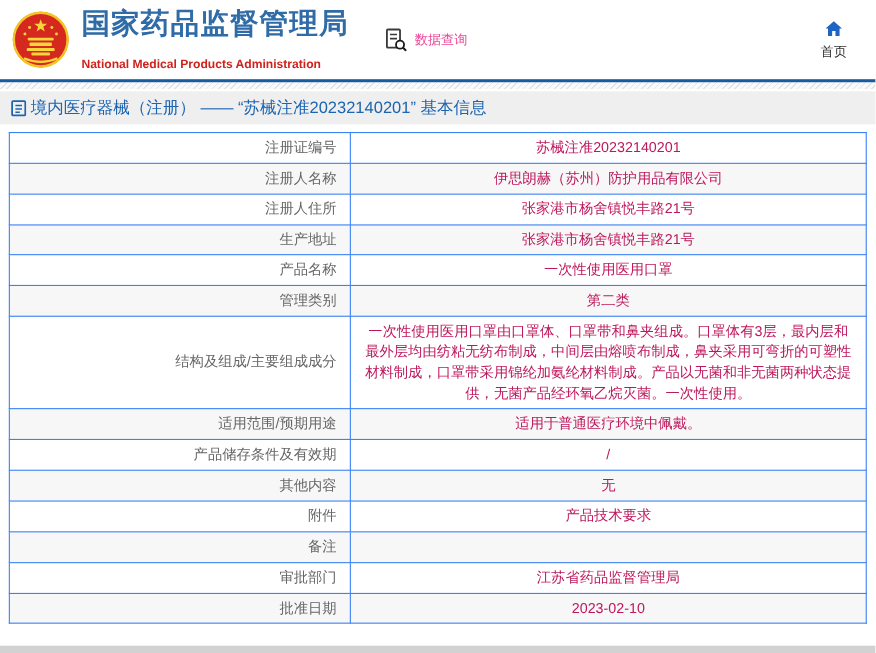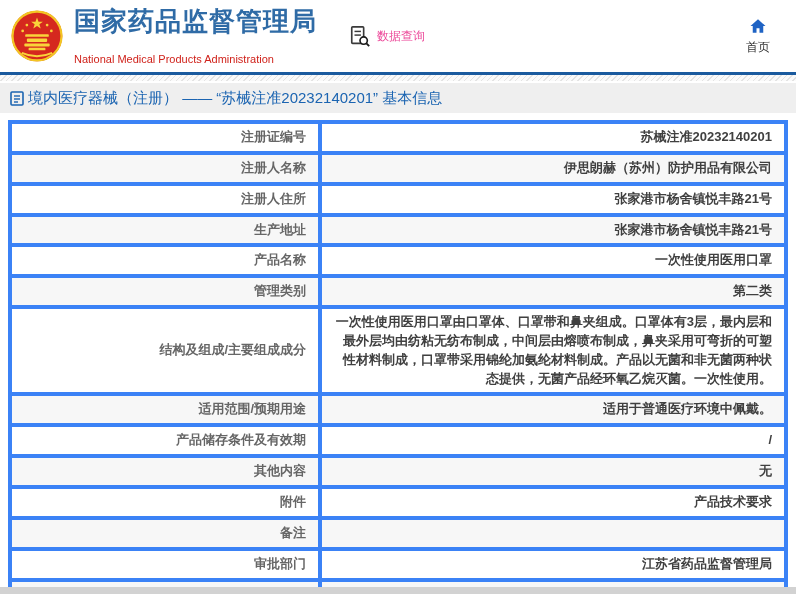--- a/index.html
+++ b/index.html
@@ -5,21 +5,21 @@
   * { margin:0; padding:0; box-sizing:border-box; }
   html,body { width:796px; height:594px; background:#ffffff; overflow:hidden;
     font-family:"Liberation Sans","DejaVu Sans",sans-serif; }
   body { position:relative; }
 
   
   .header { height:72px; display:flex; align-items:center; padding:0 20px 0 10px; }
   .emblem { width:54px; height:54px; flex:0 0 auto; }
   .brand { margin-left:10px; }
   .brand-cn { font-size:26px; font-weight:bold; color:#2f6ba6; letter-spacing:1px; line-height:1.1; }
-  .brand-en { font-size:11px; color:#d0221b; margin-top:18px; }
+  .brand-en { font-size:11px; color:#d0221b; margin-top:18px;font-weight:bold; }
   .module { display:flex; align-items:center; margin-left:32px; }
   .module-icon { width:22px; height:22px; margin-right:6px; }
   .module-label { font-size:12px; color:#ec4899; font-weight:500; }
   .spacer { flex:1; }
   .nav { display:flex; align-items:center; gap:28px; margin-right:6px; }
   .nav-item { display:flex; flex-direction:column; align-items:center; cursor:pointer; }
   .nav-icon { width:18px; height:18px; margin-bottom:4px; }
   .nav-label { font-size:12px; color:#333; }
 
   
@@ -30,25 +30,25 @@
   
   .section-bar { margin-top:2px; height:30px; background:#efefef;
     display:flex; align-items:center; padding:0 10px; }
   .doc-icon { width:14px; height:15px; margin-right:4px; flex:0 0 auto; }
   .section-title { font-size:15px; color:#1b64b1; }
 
   
   .table-wrap { margin:7px 8px 0 8px; }
   table.info { width:100%; border-collapse:collapse; border:1px solid #c6c6c6; }
   table.info tr:nth-child(even) td { background:#f7f7f7; }
-  table.info td { border:4px solid #3b82f6; font-size:13px; padding:4px 12px;
-    vertical-align:middle; line-height:1.45;font-weight:bold; }
+  table.info td { border:1px solid #3b82f6; font-size:13px; padding:4px 12px;
+    vertical-align:middle; line-height:1.45; }
   td.label-cell { width:310px; text-align:right; color:#666; padding-right:10px;
     white-space:nowrap; }
-  td.value-cell { text-align:right; color:#404040; }
+  td.value-cell { text-align:center; color:#be185d; }
 
   
   .bottom-strip { position:absolute; left:0; bottom:0; width:100%; height:7px;
     background:#d2d2d2; }
 </style>
 </head>
 <body>
 
 <div class="header">
   <svg class="emblem" viewBox="0 0 64 64">

